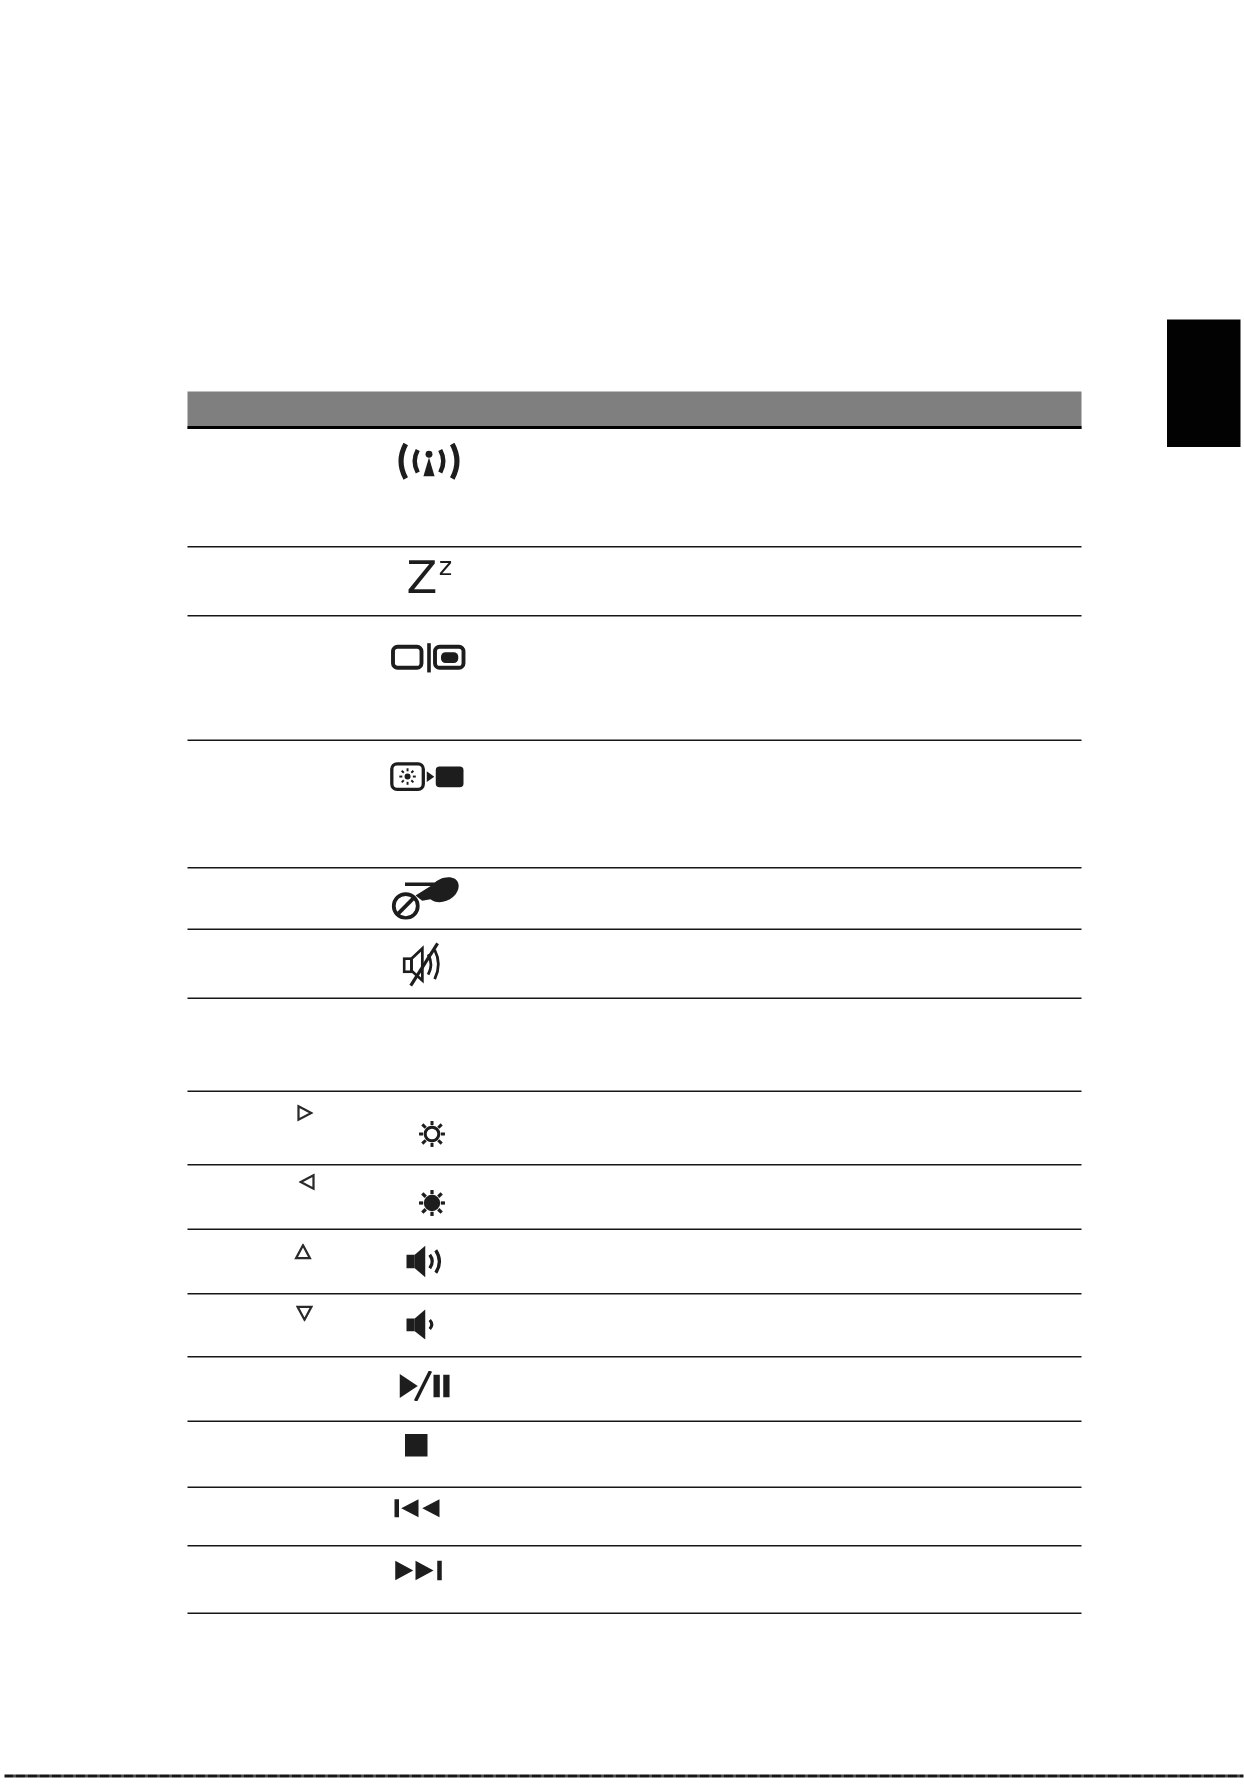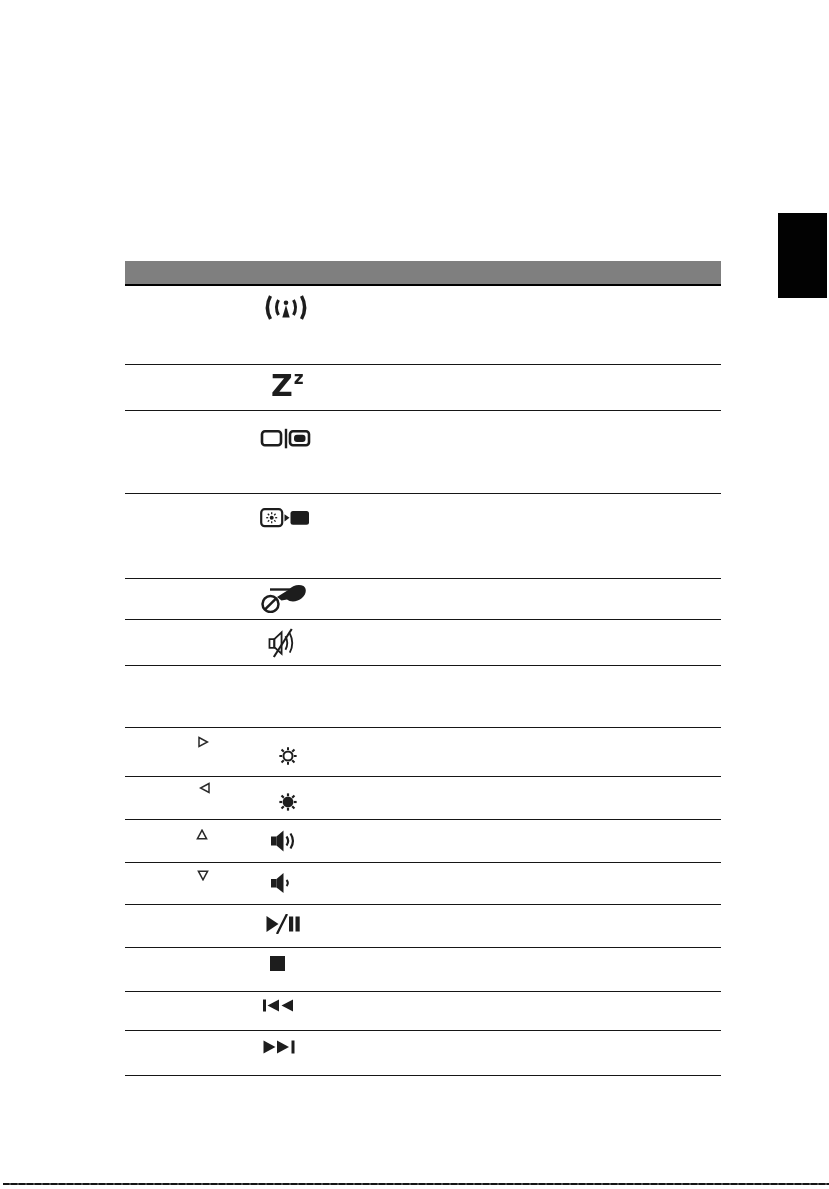--- a/index.html
+++ b/index.html
@@ -11,21 +11,21 @@
   .side-tab{position:absolute;left:778px;top:213px;width:49px;height:85px;background:#020202;}
 
   
   .hk-table{position:absolute;left:125px;top:261px;width:596px;}
   .hk-head{height:23px;background:#7f7f7f;border-bottom:2px solid #000;
            overflow:hidden;font-size:11px;color:#7f7f7f;}
   .row{position:relative;border-bottom:1px solid #161616;box-sizing:border-box;width:100%;}
   .ic{position:absolute;display:block;}
 
   
-  .sleepz{position:absolute;font-weight:700;color:#1d1d1d;line-height:1;white-space:nowrap;}
+  .sleepz{position:absolute;font-weight:400;color:#1d1d1d;line-height:1;white-space:nowrap;}
   .sleepz .bz{font-size:30px;letter-spacing:0;}
   .sleepz .sz{font-size:17px;position:relative;top:-12px;left:1px;}
 
   
   .stop-sq{position:absolute;width:15px;height:15px;background:#1d1d1d;}
 
   
   .bottom-rule{position:absolute;left:3px;top:1183px;width:826px;height:2px;
     background:repeating-linear-gradient(90deg,#151515 0 6px,#4a4a4a 6px 8px);}
 </style>

